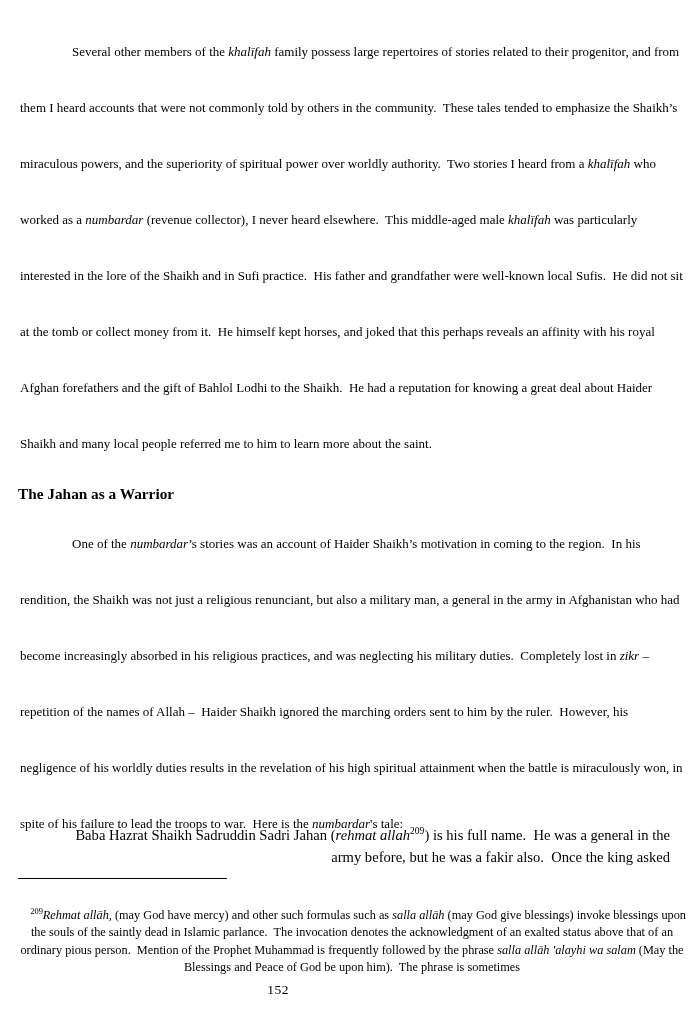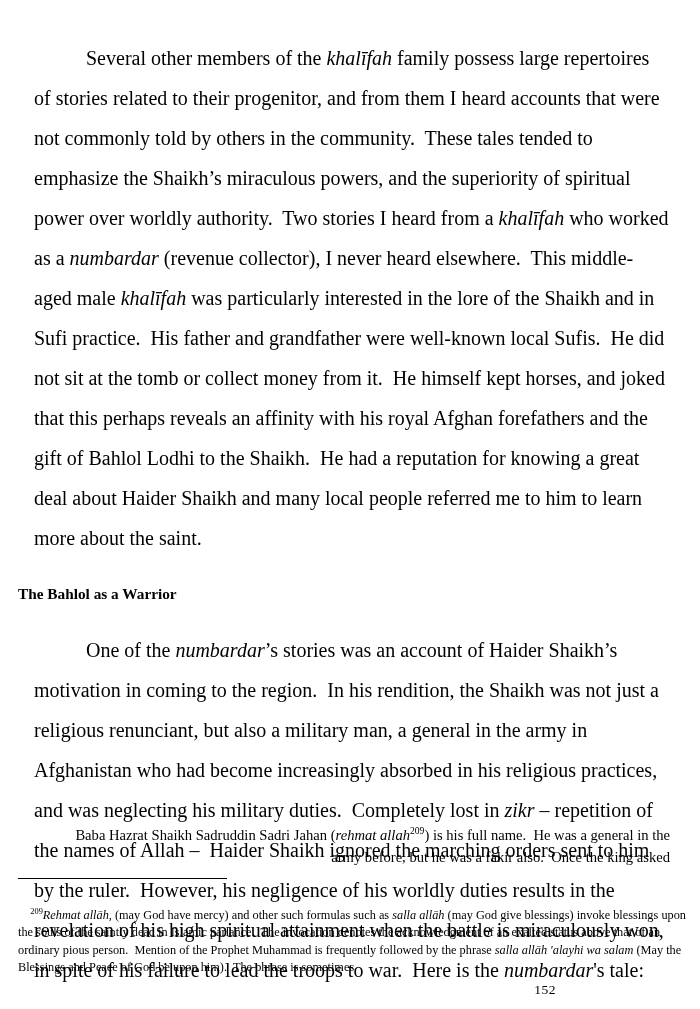--- a/index.html
+++ b/index.html
@@ -26,24 +26,24 @@
 
   
   .body-area {
     position: absolute;
     left: 18px;
     top: 22px;
     width: 667px;
   }
 
   .para {
-    font-size: 20px;
-    line-height: 40px;
+    font-size: 13px;
+    line-height: 56px;
     text-align: left;
-    margin: 16px;
+    margin: 2px;
     white-space: pre-wrap;
     -webkit-font-smoothing: antialiased;
   }
   .para .indent {
     display: inline-block;
     width: 52px;
   }
 
   .section-heading {
     font-size: 15.3px;
@@ -75,56 +75,56 @@
     height: 0;
     border-top: 1.3px solid #000000;
   }
   .footnote {
     position: absolute;
     left: 18px;
     top: 889px;
     width: 668px;
     font-size: 12.3px;
     line-height: 17.6px;
-    text-align: left;
+    text-align: center;
     white-space: pre-wrap;
   }
   .footnote sup {
     font-size: 8.4px;
     vertical-align: super;
     line-height: 0;
   }
 
   .fn-marker {
     font-size: 9.6px;
     vertical-align: super;
     line-height: 0;
   }
 
   
   .page-number {
     position: absolute;
     left: 0;
     top: 982px;
     width: 556px;
-    text-align: right;
+    text-align: center;
     font-size: 13.5px;
     letter-spacing: 0.5px;
   }
 </style>
 </head>
 <body>
 
 <div class="page">
 
   <div class="body-area">
 
     <p class="para"><span class="indent"></span><span>Several other members of the </span><em>khalīfah</em><span> family possess large repertoires of stories related to their progenitor, and from them I heard accounts that were not commonly told by others in the community.  These tales tended to emphasize the Shaikh’s miraculous powers, and the superiority of spiritual power over worldly authority.  Two stories I heard from a </span><em>khalīfah</em><span> who worked as a </span><em>numbardar</em><span> (revenue collector), I never heard elsewhere.  This middle-aged male </span><em>khalīfah</em><span> was particularly interested in the lore of the Shaikh and in Sufi practice.  His father and grandfather were well-known local Sufis.  He did not sit at the tomb or collect money from it.  He himself kept horses, and joked that this perhaps reveals an affinity with his royal Afghan forefathers and the gift of Bahlol Lodhi to the Shaikh.  He had a reputation for knowing a great deal about Haider Shaikh and many local people referred me to him to learn more about the saint.</span></p>
 
-    <h2 class="section-heading">The Bahlol as a Warrior</h2>
+    <h2 class="section-heading">The Jahan as a Warrior</h2>
 
     <p class="para"><span class="indent"></span><span>One of the </span><em>numbardar</em><span>’s stories was an account of Haider Shaikh’s motivation in coming to the region.  In his rendition, the Shaikh was not just a religious renunciant, but also a military man, a general in the army in Afghanistan who had become increasingly absorbed in his religious practices, and was neglecting his military duties.  Completely lost in </span><em>zikr</em><span> – repetition of the names of Allah –  Haider Shaikh ignored the marching orders sent to him by the ruler.  However, his negligence of his worldly duties results in the revelation of his high spiritual attainment when the battle is miraculously won, in spite of his failure to lead the troops to war.  Here is the </span><em>numbardar</em><span>'s tale:</span></p>
 
   </div>
 
   <div class="blockquote"><span>Baba Hazrat Shaikh Sadruddin Sadri Jahan (</span><em>rehmat allah</em><sup class="fn-marker">209</sup><span>) is his full name.  He was a general in the army before, but he was a fakir also.  Once the king asked</span></div>
 
   <div class="footnote-rule"></div>
 
   <div class="footnote">

